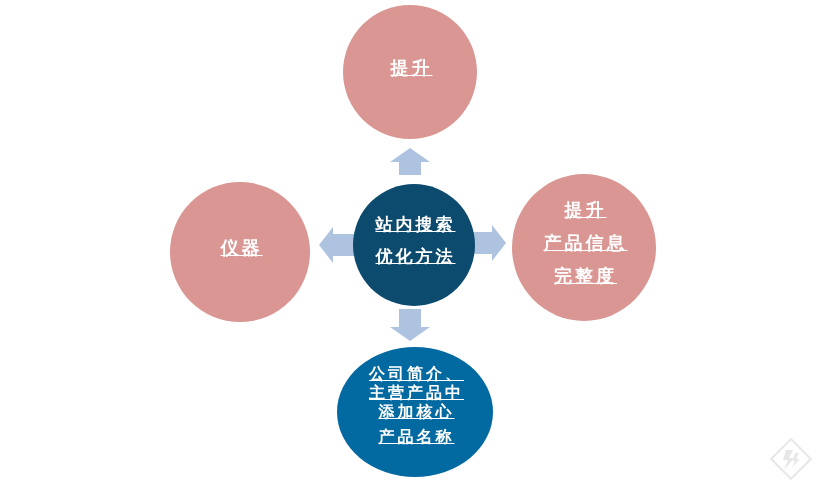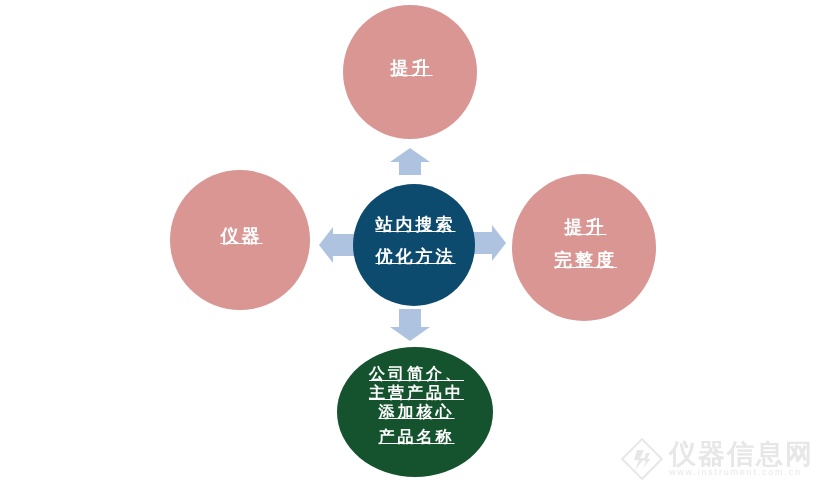--- a/index.html
+++ b/index.html
@@ -28,21 +28,21 @@
     font-weight: bold;
     text-decoration: underline;
   }
   .node .line {
     display: block;
     letter-spacing: 3px;
     text-indent: 3px; 
     white-space: nowrap;
   }
   .node-top    { left: 343px; top: 5px;   width: 134px; height: 134px; font-size: 18px; }
-  .node-left   { left: 170px; top: 170px; width: 140px; height: 140px; font-size: 18px; align-items: center; }
+  .node-left   { left: 170px; top: 182px; width: 140px; height: 140px; font-size: 18px; align-items: center; }
   .node-center { left: 353px; top: 184px; width: 122px; height: 122px; font-size: 17px; }
   .node-right  { left: 512px; top: 174px; width: 144px; height: 147px; font-size: 18px; }
   .node-bottom { left: 337px; top: 347px; width: 156px; height: 130px; font-size: 16px; border-radius: 50% / 50%; }
 
   .node-top .line, .node-left .line, .node-center .line { line-height: 32px; }
   .node-right .line  { line-height: 33px; }
   .node-bottom .line { line-height: 19px; }
   .node-bottom .line-last { margin-top: 6px; }
   .node-top, .node-left, .node-center, .node-right { padding-bottom: 8px; box-sizing: border-box; }
   .node-bottom { padding-bottom: 14px; box-sizing: border-box; }
@@ -103,39 +103,36 @@
     <span class="line">仪器</span>
   </div>
 
   <div class="node node-center" style="background: #0c4a6e; color: rgb(255, 255, 255);">
     <span class="line">站内搜索</span>
     <span class="line">优化方法</span>
   </div>
 
   <div class="node node-right" style="background: rgb(217, 150, 147); color: rgb(255, 255, 255);">
     <span class="line">提升</span>
+    <span class="line">产品信息</span>
     <span class="line">完整度</span>
   </div>
 
-  <div class="node node-bottom" style="background: #14532d; color: rgb(255, 255, 255);">
+  <div class="node node-bottom" style="background: #0369a1; color: rgb(255, 255, 255);">
     <span class="line">公司简介、</span>
     <span class="line">主营产品中</span>
     <span class="line">添加核心</span>
     <span class="line line-last">产品名称</span>
   </div>
 
   <div class="watermark" style="color: rgb(231, 231, 231);">
     <svg width="46" height="46" viewBox="0 0 46 46">
       <g stroke="#e7e7e7" fill="none" stroke-width="2">
         <rect x="9" y="9" width="28" height="28" transform="rotate(45 23 23)"></rect>
       </g>
       <g fill="#e7e7e7">
         <path d="M18 14 L25 14 L21 22 L26 22 L16 34 L20 24 L15 24 Z"></path>
         <path d="M27 17 L31 17 L28 23 L31.5 23 L24 32 L27 25 L24.5 25 Z"></path>
       </g>
     </svg>
-    <div class="wm-text">
-      <span class="wm-title">仪器信息网</span>
-      <span class="wm-url">www.instrument.com.cn</span>
-    </div>
   </div>
 
 </div>
 
 </body></html>

